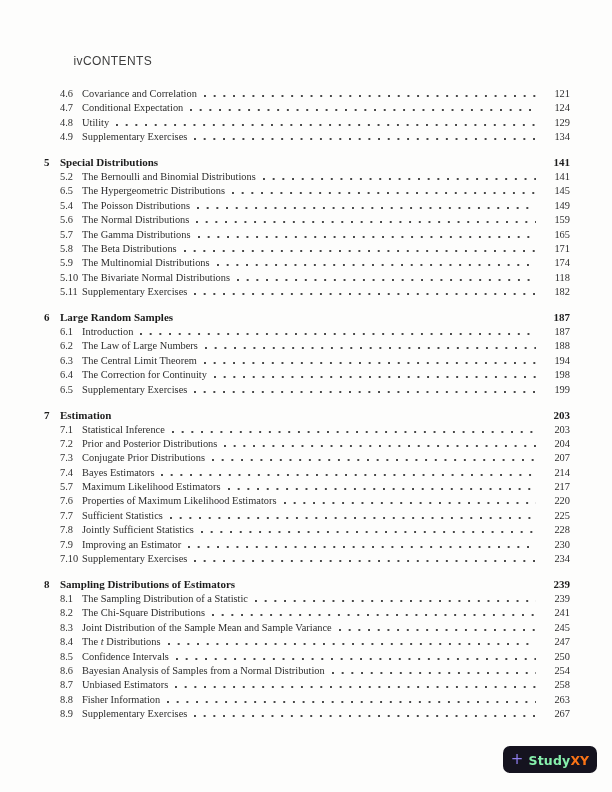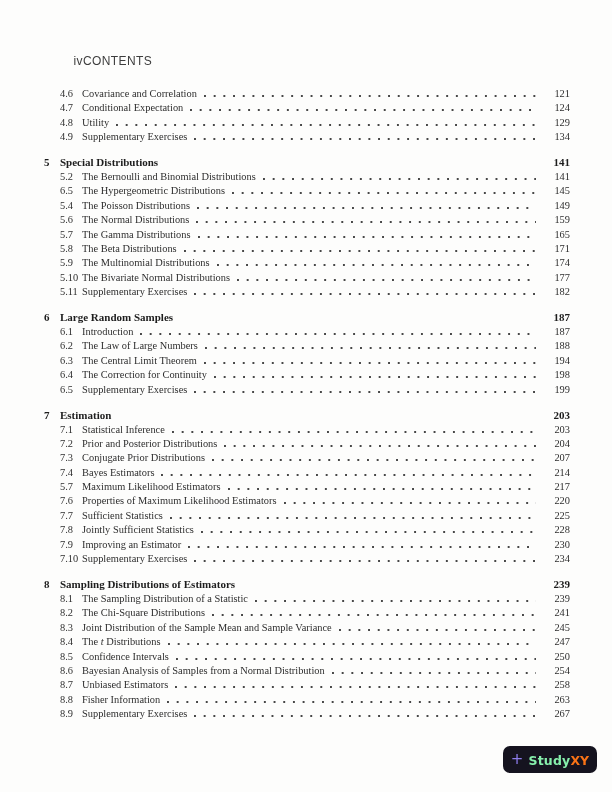--- a/index.html
+++ b/index.html
@@ -151,21 +151,21 @@
     <span class="snum">5.9</span>
     <span class="title">The Multinomial Distributions</span>
     <span class="leader"></span>
     <span class="pagenum">174</span>
   </div>
 
   <div class="row section-row">
     <span class="snum">5.10</span>
     <span class="title">The Bivariate Normal Distributions</span>
     <span class="leader"></span>
-    <span class="pagenum">177</span>
+    <span class="pagenum">118</span>
   </div>
 
   <div class="row section-row">
     <span class="snum">5.11</span>
     <span class="title">Supplementary Exercises</span>
     <span class="leader"></span>
     <span class="pagenum">182</span>
   </div>
 </div>
   </section>

